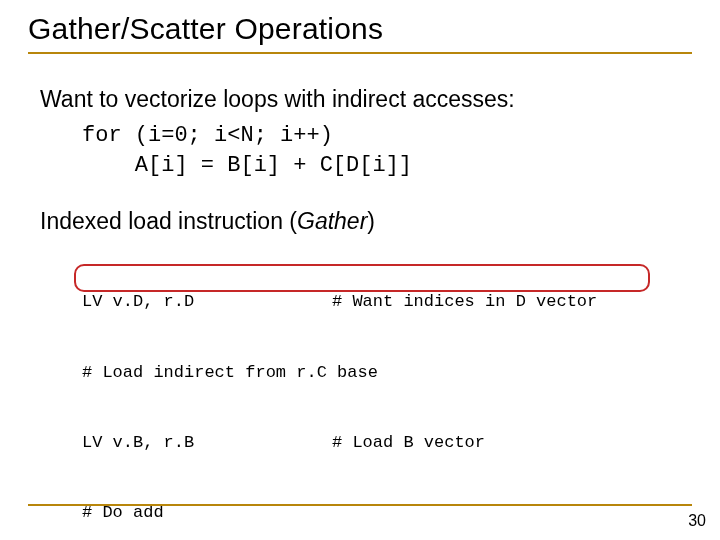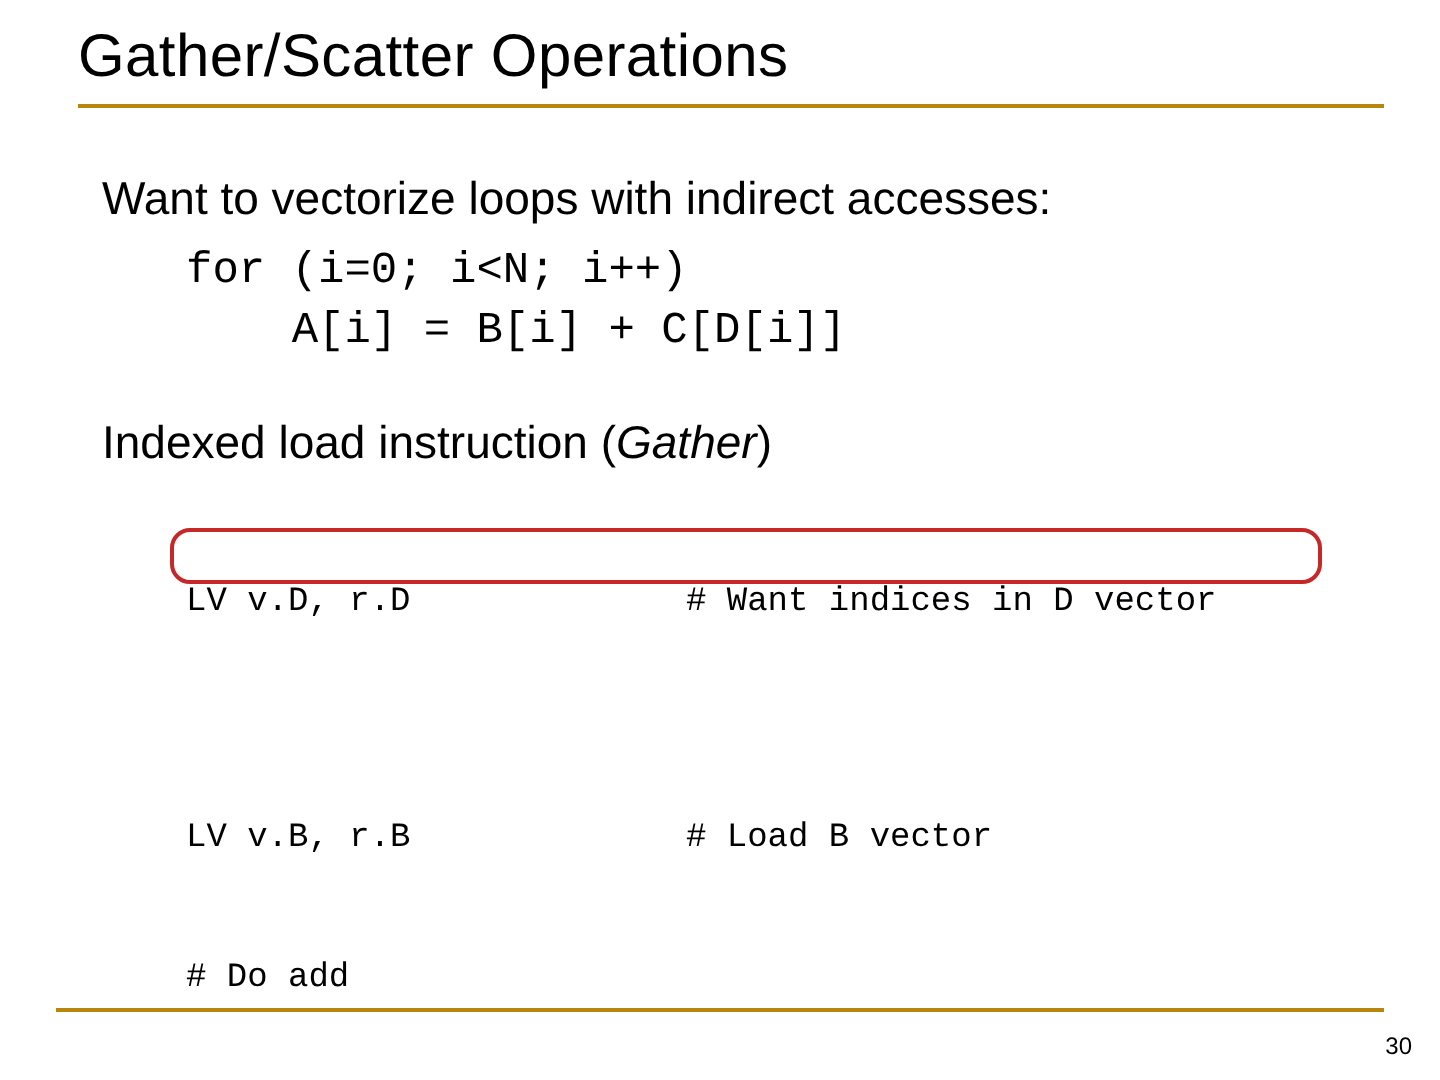--- a/index.html
+++ b/index.html
@@ -10,21 +10,21 @@
     background: #fff;
     font-family: Arial, Helvetica, sans-serif;
     color: #000;
     position: relative;
     overflow: hidden;
   }
   .slide {
     box-sizing: border-box;
     width: 720px;
     height: 540px;
-    padding: 12px 28px 20px 39px;
+    padding: 12px 28px 20px 28px;
     position: relative;
   }
   .title {
     font-size: 30px;
     font-weight: 400;
     margin: 0 0 6px 0;
     letter-spacing: 0.2px;
   }
   .hr {
     height: 2px;
@@ -35,21 +35,21 @@
     position: absolute;
     left: 28px;
     right: 28px;
     bottom: 34px;
     margin: 0;
   }
   .pagenum {
     position: absolute;
     right: 14px;
     bottom: 10px;
-    font-size: 12px;
+    font-size: 16px;
   }
   .para {
     font-size: 23px;
     margin: 14px 0 8px 12px;
   }
   .code {
     font-family: "Courier New", Courier, monospace;
     font-size: 22px;
     line-height: 1.35;
     margin-left: 54px;
@@ -100,21 +100,21 @@
   <div class="code"><span>for (i=0; i&lt;N; i++)</span>
     <span>A[i] = B[i] + C[D[i]]</span></div>
 
   <div class="para italic-note">
     <span>Indexed load instruction (</span><i>Gather</i><span>)</span>
   </div>
 
   <div class="asm-block">
     <div class="asm">
       <div class="row"><span class="col-instr">LV v.D, r.D</span><span class="col-comment"># Want indices in D vector</span></div>
-      <div class="row"></div>
+      <div class="row"><span class="col-comment"># Load indirect from r.C base</span></div>
       <div class="row"><span class="col-instr">LV v.B, r.B</span><span class="col-comment"># Load B vector</span></div>
       <div class="row"><span class="col-comment"># Do add</span></div>
       
     </div>
     <div class="highlight-box" style="left:-8px; top:21px; width:572px; height:24px;"></div>
   </div>
 
   <div class="hr bottom"></div>
   <div class="pagenum">30</div>
 </div>

